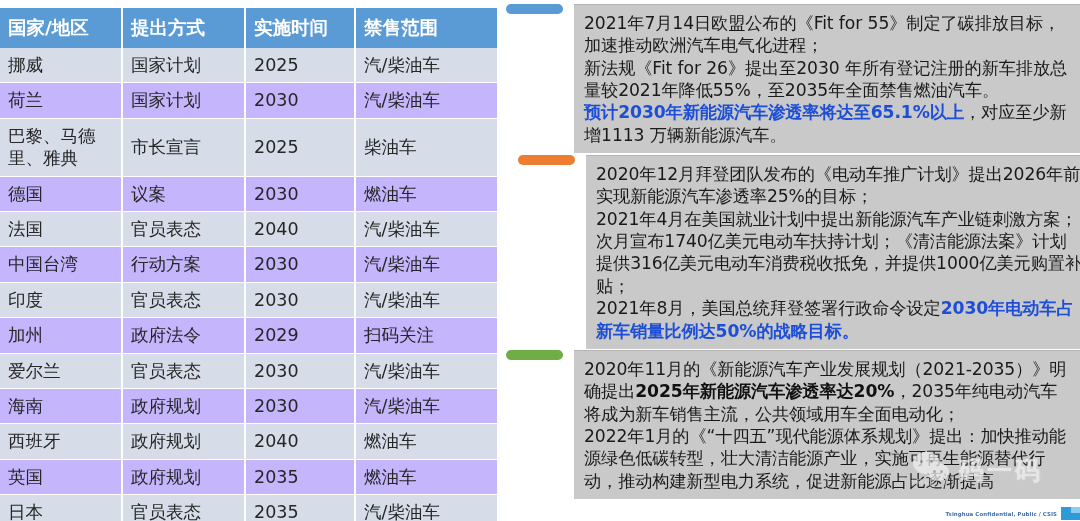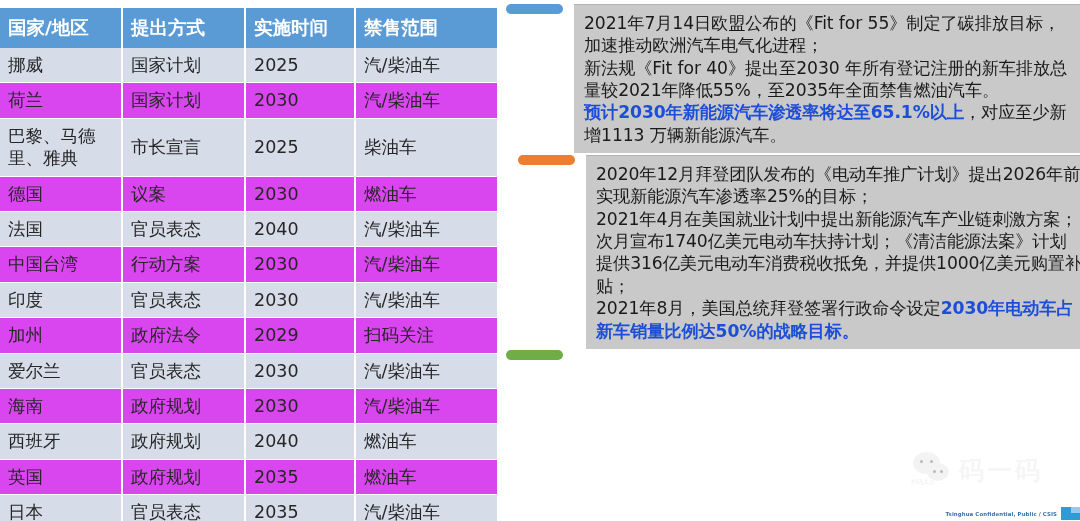--- a/index.html
+++ b/index.html
@@ -58,21 +58,21 @@
     color: #262626;
     padding: 6px 8px 6px 8px;
     border-right: 2px solid #ffffff;
     border-bottom: 1px solid #ffffff;
     vertical-align: middle;
     line-height: 1.28;
   }
   table.policy-table td:last-child { border-right: none; }
 
   tr.band-a td { background: #D6DCE8; }
-  tr.band-b td { background: #d946ef; }
+  tr.band-b td { background: #c4b5fd; }
 
   
   #right-panel {
     position: absolute;
     left: 497px;
     top: 0;
     width: 583px;
     height: 521px;
   }
   .region-block {
@@ -314,40 +314,44 @@
   </div>
 
   <div id="right-panel">
 
     <div class="region-block" id="block-eu">
       <div class="region-tab" style="background: rgb(91, 155, 213);">
         <span class="region-tab-label">欧盟</span>
       </div>
       <div class="region-body">
           <p><span>2021年7月14日欧盟公布的《Fit for 55》制定了碳排放目标，加速推动欧洲汽车电气化进程；</span></p>
-          <p><span>新法规《Fit for 40》提出至2030 年所有登记注册的新车排放总量较2021年降低55%，至2035年全面禁售燃油汽车。</span></p>
+          <p><span>新法规《Fit for 26》提出至2030 年所有登记注册的新车排放总量较2021年降低55%，至2035年全面禁售燃油汽车。</span></p>
           <p><span class="hl-red">预计2030年新能源汽车渗透率将达至65.1%以上</span><span>，对应至少新增1113 万辆新能源汽车。</span></p>
         </div>
     </div>
 
     <div class="region-block" id="block-us">
       <div class="region-tab" style="background: rgb(237, 125, 49);">
         <span class="region-tab-label">美国</span>
       </div>
       <div class="region-body">
           <p><span>2020年12月拜登团队发布的《电动车推广计划》提出2026年前实现新能源汽车渗透率25%的目标；</span></p>
           <p><span>2021年4月在美国就业计划中提出新能源汽车产业链刺激方案；次月宣布1740亿美元电动车扶持计划；《清洁能源法案》计划提供316亿美元电动车消费税收抵免，并提供1000亿美元购置补贴；</span></p>
           <p><span>2021年8月，美国总统拜登签署行政命令设定</span><span class="hl-red">2030年电动车占新车销量比例达50%的战略目标。</span></p>
         </div>
     </div>
 
     <div class="region-block" id="block-cn">
       <div class="region-tab" style="background: rgb(112, 173, 71);">
         <span class="region-tab-label">中国</span>
       </div>
+      <div class="region-body">
+          <p><span>2020年11月的《新能源汽车产业发展规划（2021-2035）》明确提出</span><span class="hl-bold">2025年新能源汽车渗透率达20%</span><span>，2035年纯电动汽车将成为新车销售主流，公共领域用车全面电动化；</span></p>
+          <p><span>2022年1月的《“十四五”现代能源体系规划》提出：加快推动能源绿色低碳转型，壮大清洁能源产业，实施可再生能源替代行动，推动构建新型电力系统，促进新能源占比逐渐提高</span></p>
+        </div>
     </div>
 
   </div>
 
   <div id="watermark">
     <span class="wm-bubble wm-b1"></span>
     <span class="wm-bubble wm-b2"></span>
     <span class="wm-eye wm-e1"></span>
     <span class="wm-eye wm-e2"></span>
     <span class="wm-eye wm-e3"></span>

